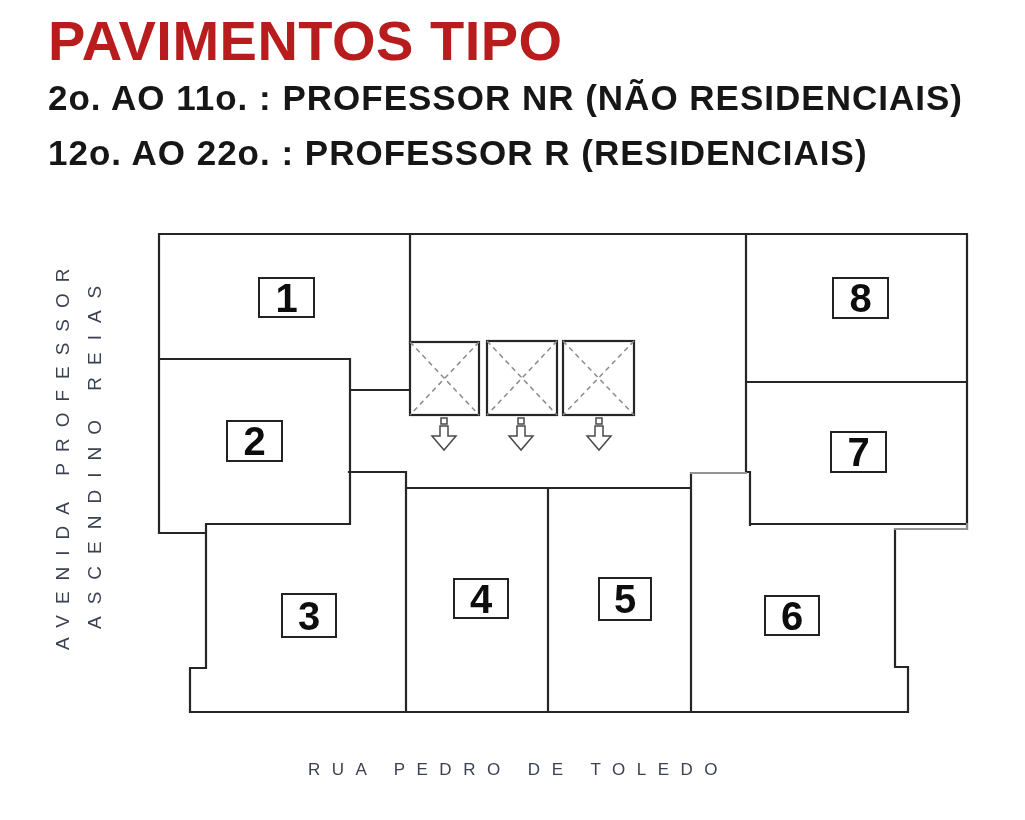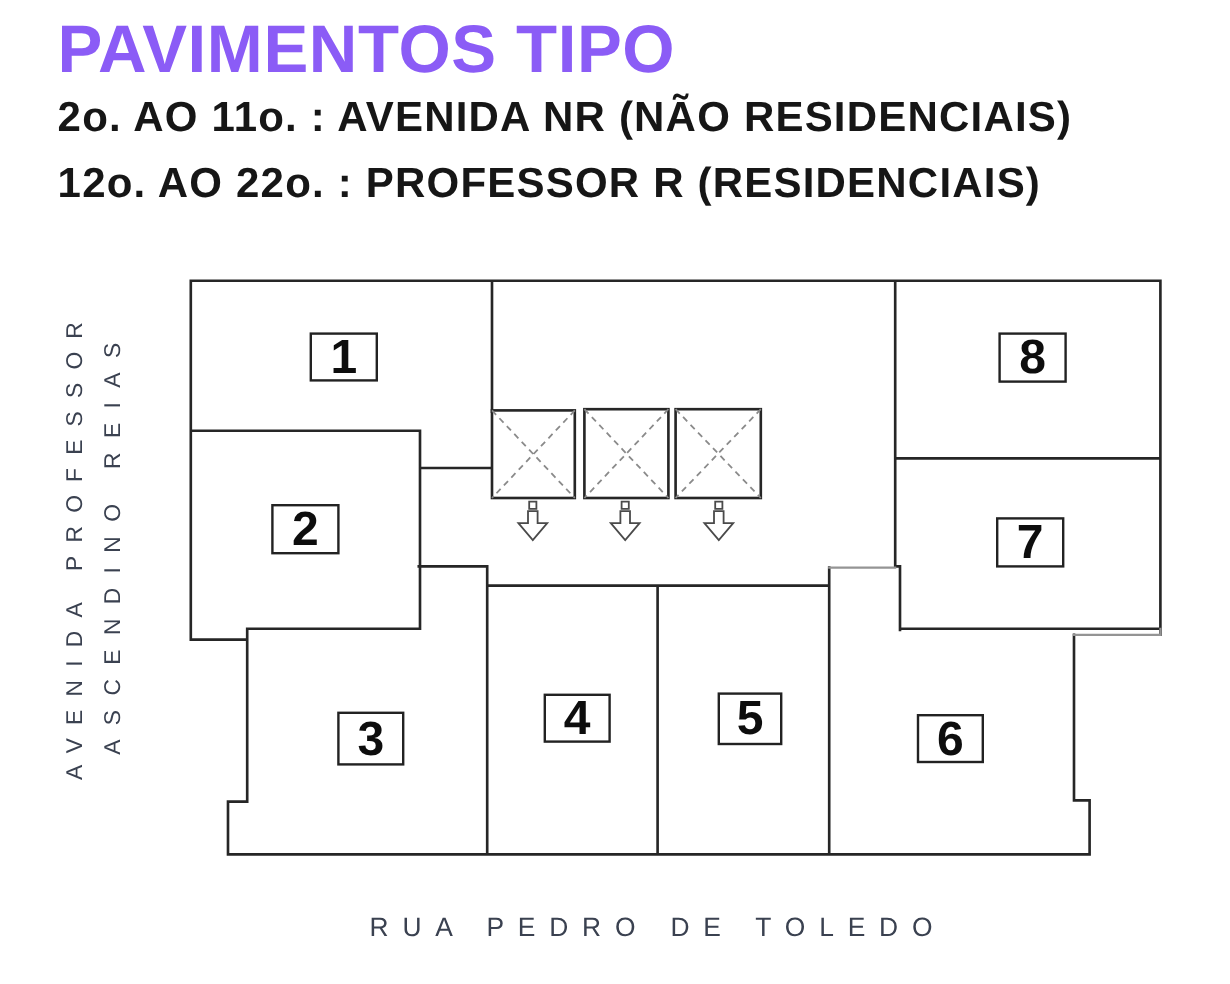--- a/index.html
+++ b/index.html
@@ -1,39 +1,39 @@
 <!DOCTYPE html>
 <html><head>
 <meta charset="utf-8">
 <style>
   html,body{margin:0;padding:0;background:#ffffff;}
   body{width:1025px;height:820px;position:relative;overflow:hidden;
        font-family:"Liberation Sans", sans-serif;}
   .abs{position:absolute;}
-  .hdr-title{left:48px;top:8px;font-size:56px;font-weight:700;color:#8b5cf6;
+  .hdr-title{left:48px;top:8px;font-size:56px;font-weight:700;color:#b91c1c;
              letter-spacing:0.5px;white-space:nowrap;}
   .hdr-sub{left:48px;font-size:35px;font-weight:700;color:#161616;
            letter-spacing:1px;white-space:nowrap;}
   .hdr-sub1{top:78px;}
   .hdr-sub2{top:133px;}
   .street{color:#3a4150;white-space:nowrap;font-weight:400;}
   .street-v{font-size:19px;transform:rotate(-90deg);transform-origin:0 0;}
   .street-v1{left:52px;top:650px;letter-spacing:11px;}
   .street-v2{left:84px;top:629px;letter-spacing:12px;}
-  .street-b{left:308px;top:760px;font-size:22px;letter-spacing:11.5px;}
+  .street-b{left:308px;top:760px;font-size:17px;letter-spacing:11.5px;}
   .plan-svg{left:0;top:0;}
   .unit-label{position:absolute;box-sizing:border-box;border:2px solid #222222;
               background:#ffffff;display:flex;align-items:center;justify-content:center;
               font-size:40px;font-weight:700;color:#0d0d0d;line-height:1;}
 </style>
 </head>
 <body>
 
 <div class="abs hdr-title">PAVIMENTOS TIPO</div>
-<div class="abs hdr-sub hdr-sub1">2o. AO 11o. : AVENIDA NR (NÃO RESIDENCIAIS)</div>
+<div class="abs hdr-sub hdr-sub1">2o. AO 11o. : PROFESSOR NR (NÃO RESIDENCIAIS)</div>
 <div class="abs hdr-sub hdr-sub2">12o. AO 22o. : PROFESSOR R (RESIDENCIAIS)</div>
 
 <div class="abs street street-v street-v1">AVENIDA PROFESSOR</div>
 <div class="abs street street-v street-v2">ASCENDINO REIAS</div>
 <div class="abs street street-b">RUA PEDRO DE TOLEDO</div>
 
 <svg class="abs plan-svg" width="1025" height="820" viewBox="0 0 1025 820" xmlns="http://www.w3.org/2000/svg">
 
   <g fill="none" stroke="#262626" stroke-width="2.2" stroke-linecap="square">
     <path d="M159 234 H967

